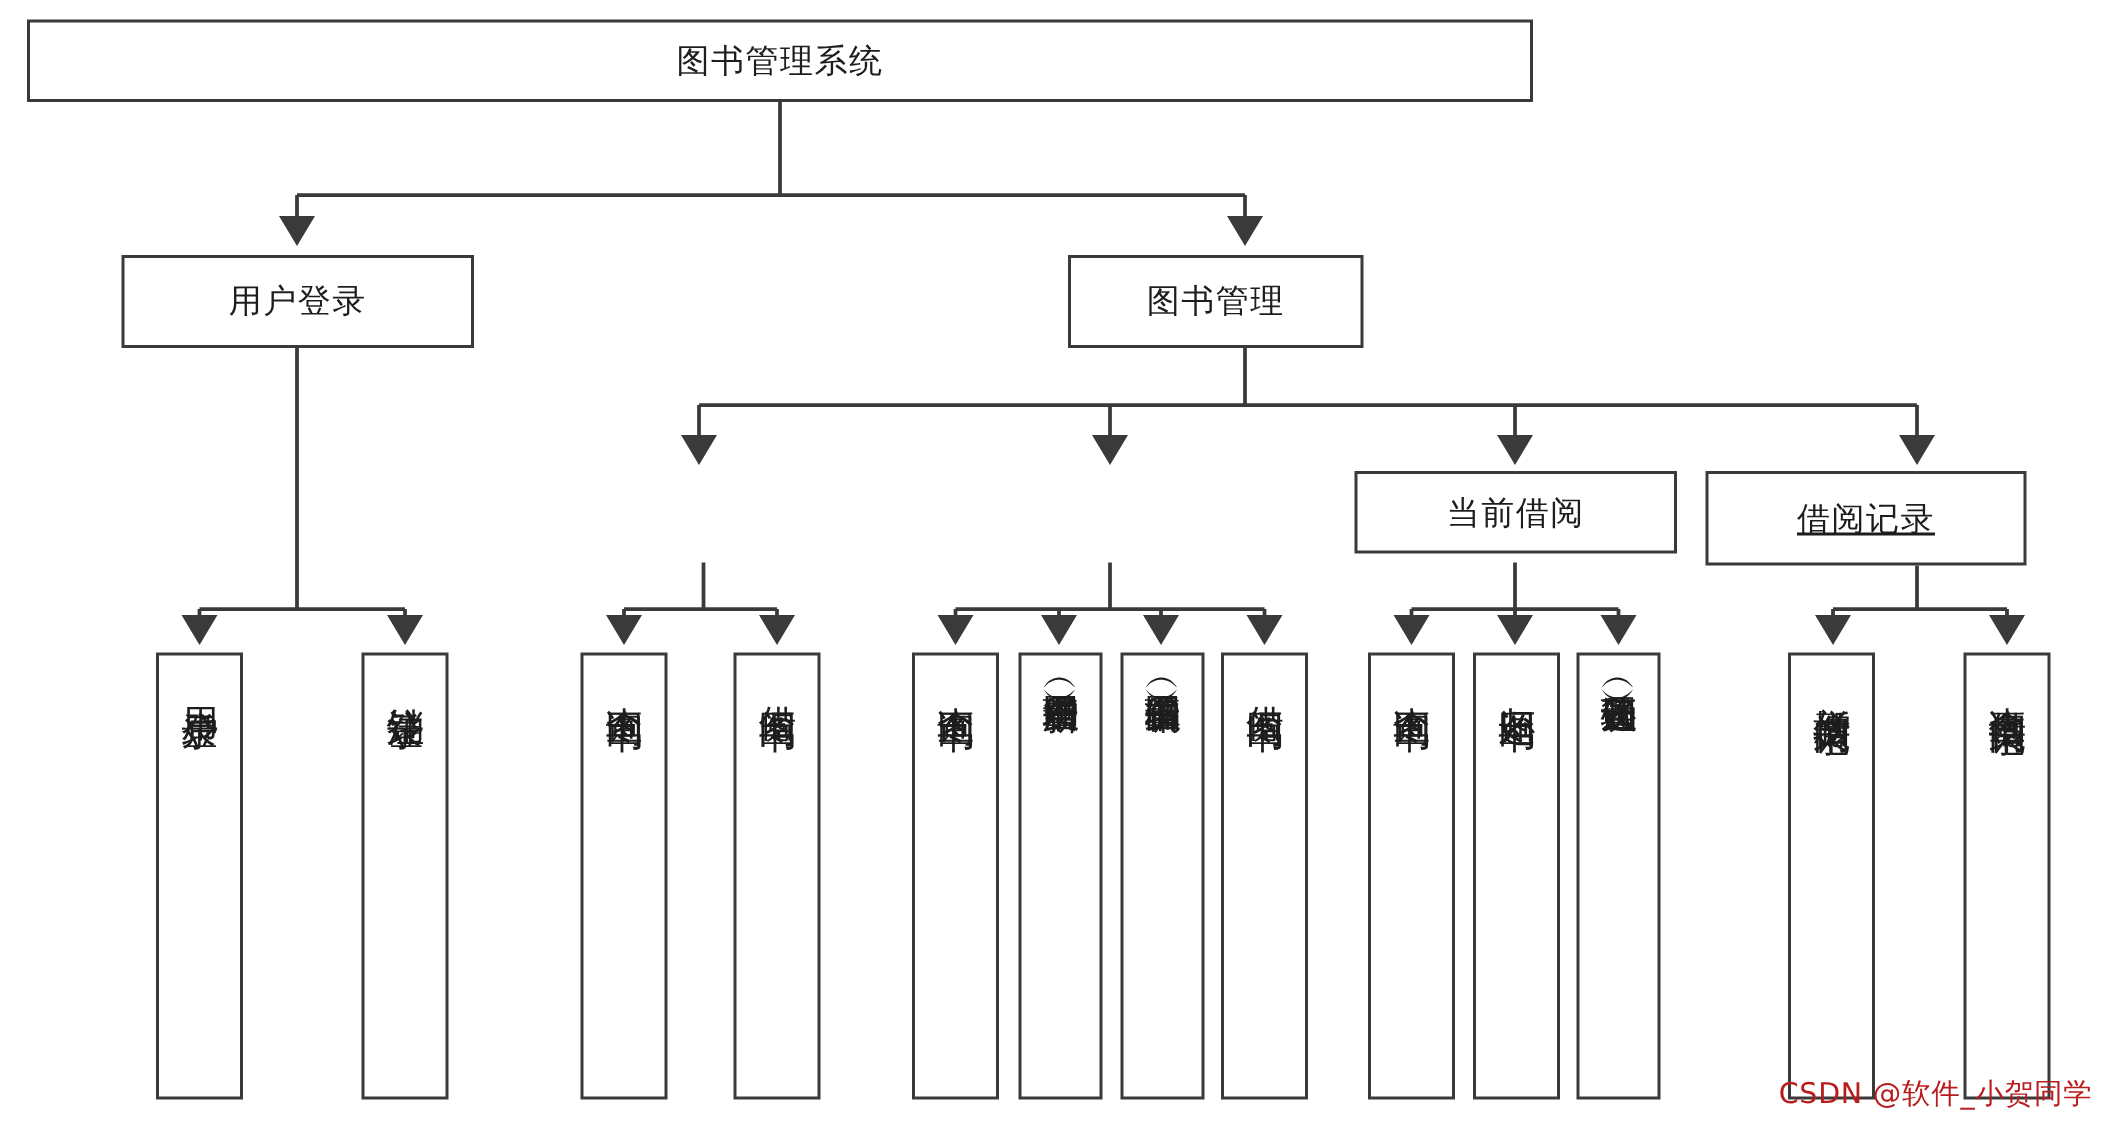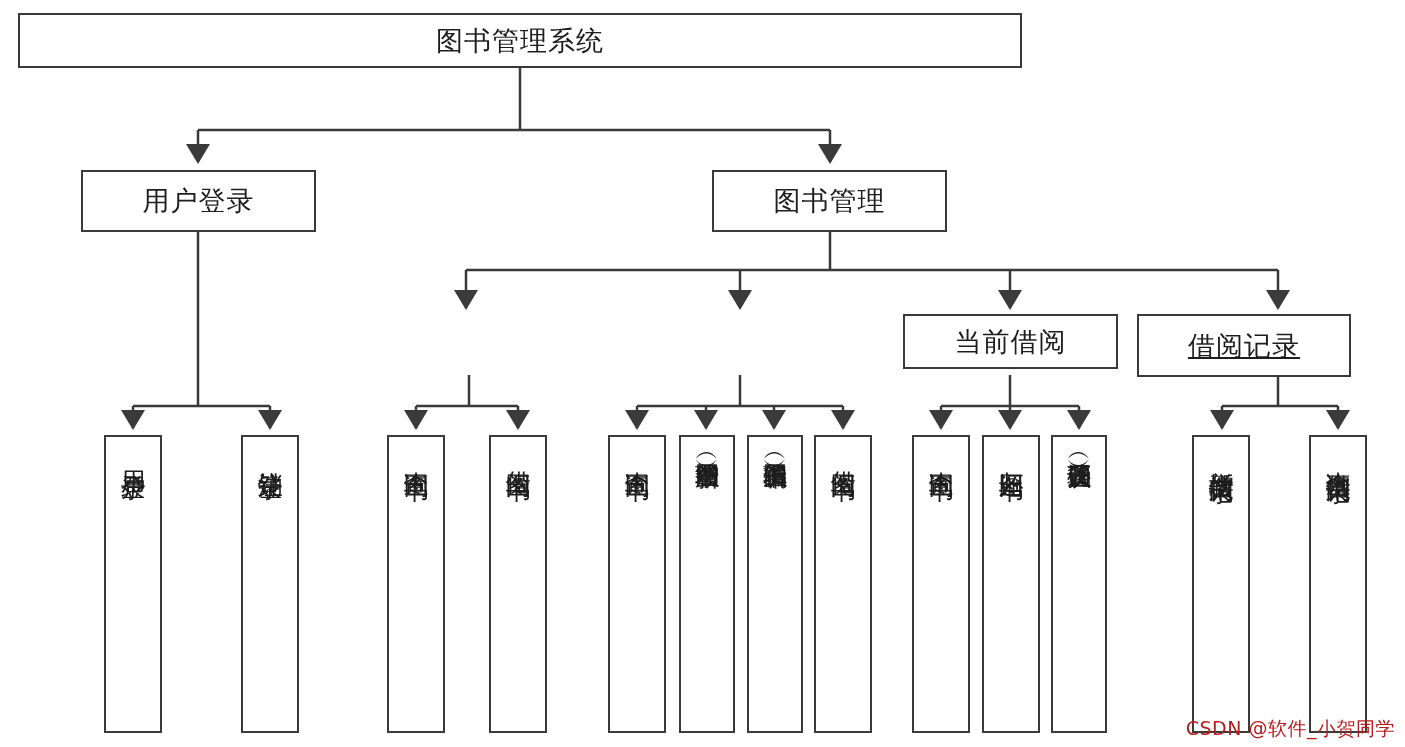--- a/index.html
+++ b/index.html
@@ -28,21 +28,21 @@
     position: absolute;
     box-sizing: border-box;
     background: #ffffff;
     border: 2.5px solid #3a3a3a;
     display: flex;
     align-items: center;
     justify-content: center;
     color: #1d1d1d;
   }
   .node.horiz {
-    font-size: 27px;
+    font-size: 22px;
     letter-spacing: 1px;
   }
   .node.vert {
     align-items: flex-start;
     justify-content: center;
     padding-top: 14px;
   }
   .vlabel {
     writing-mode: vertical-rl;
     text-orientation: upright;
@@ -121,21 +121,21 @@
     </g>
   </svg>
 
   <div class="node horiz" style="left:18px; top:13px; width:1004px; height:55px;">
     <span>图书管理系统</span>
   </div>
 
   <div class="node horiz" style="left:81px; top:170px; width:235px; height:62px;">
     <span>用户登录</span>
   </div>
-  <div class="node horiz" style="left:712px; top:170px; width:235px; height:62px;">
+  <div class="node horiz" style="left:712px; top:170px; width:197px; height:62px;">
     <span>图书管理</span>
   </div>
 
   <div class="node horiz" style="left:903px; top:314px; width:215px; height:55px;">
     <span>当前借阅</span>
   </div>
   <div class="node horiz" style="left:1137px; top:314px; width:214px; height:63px;text-decoration:underline;">
     <span>借阅记录</span>
   </div>
 

